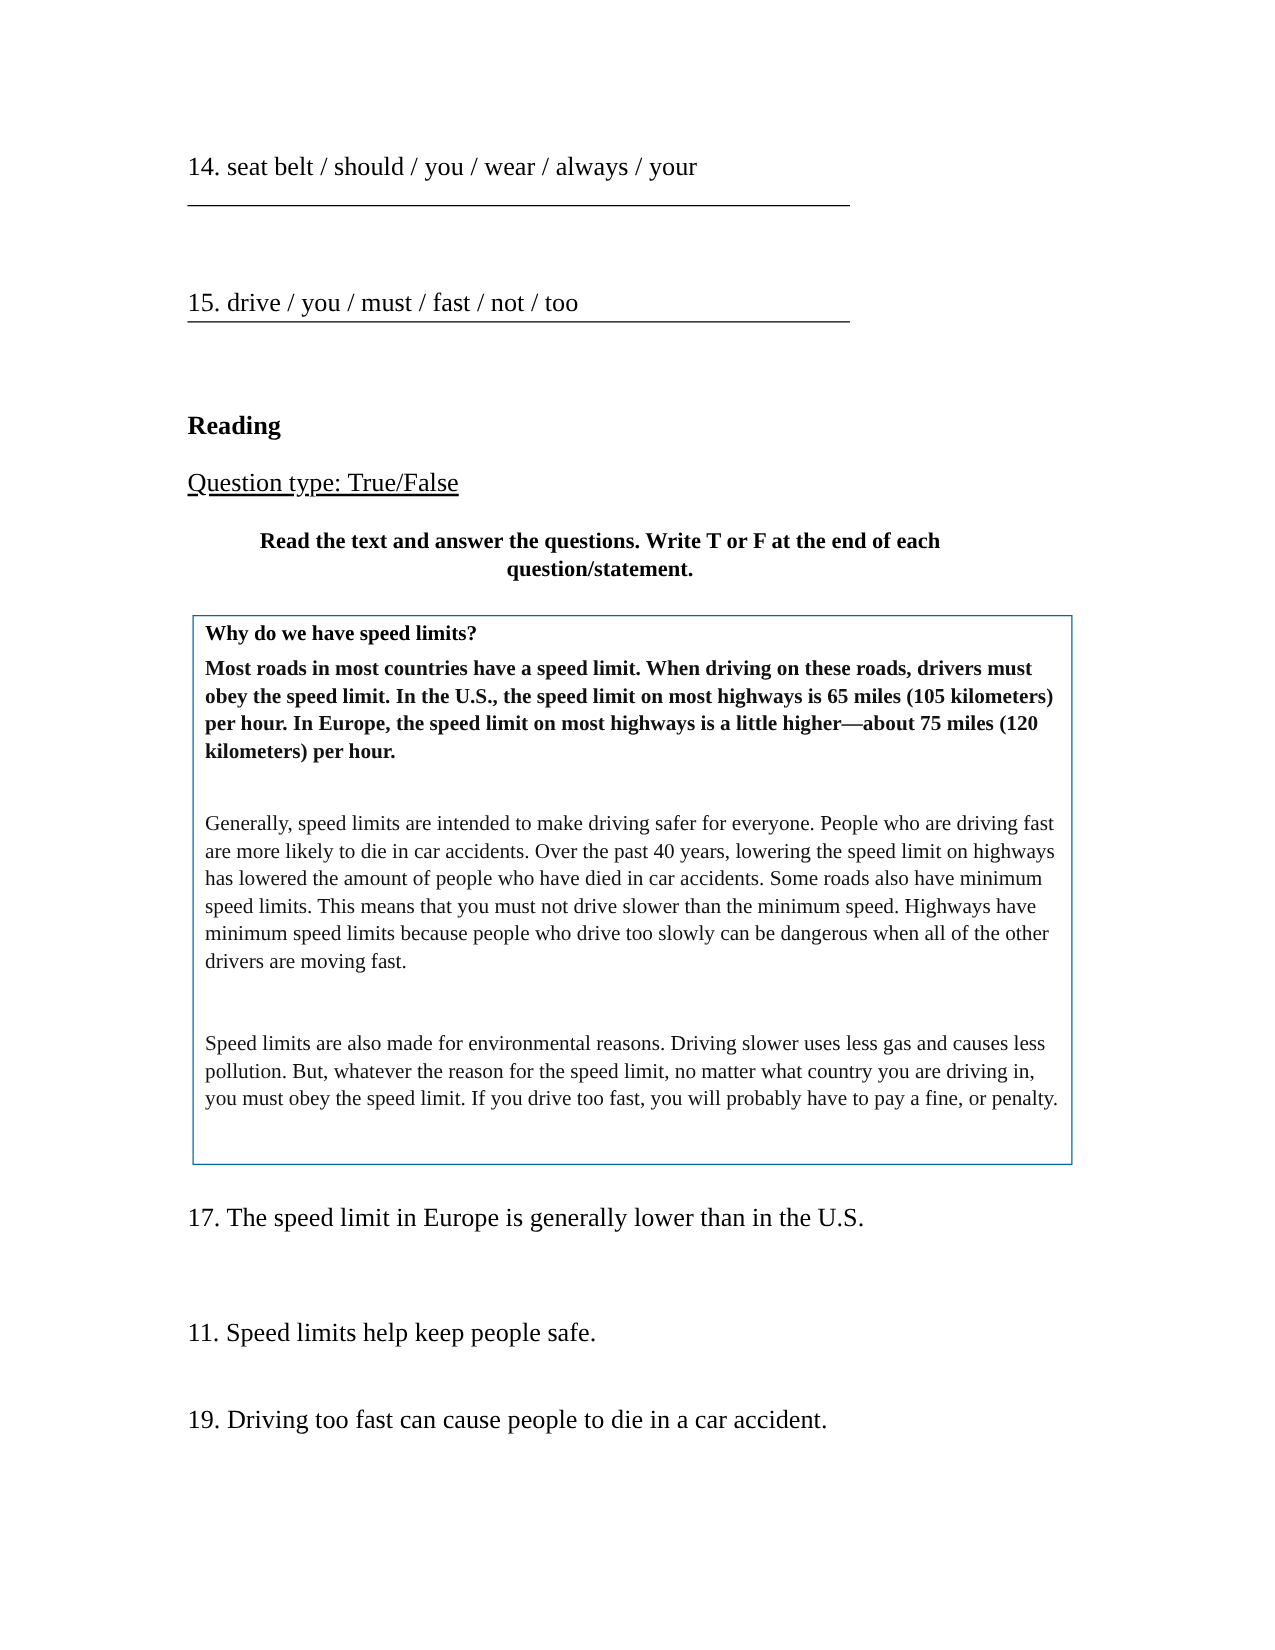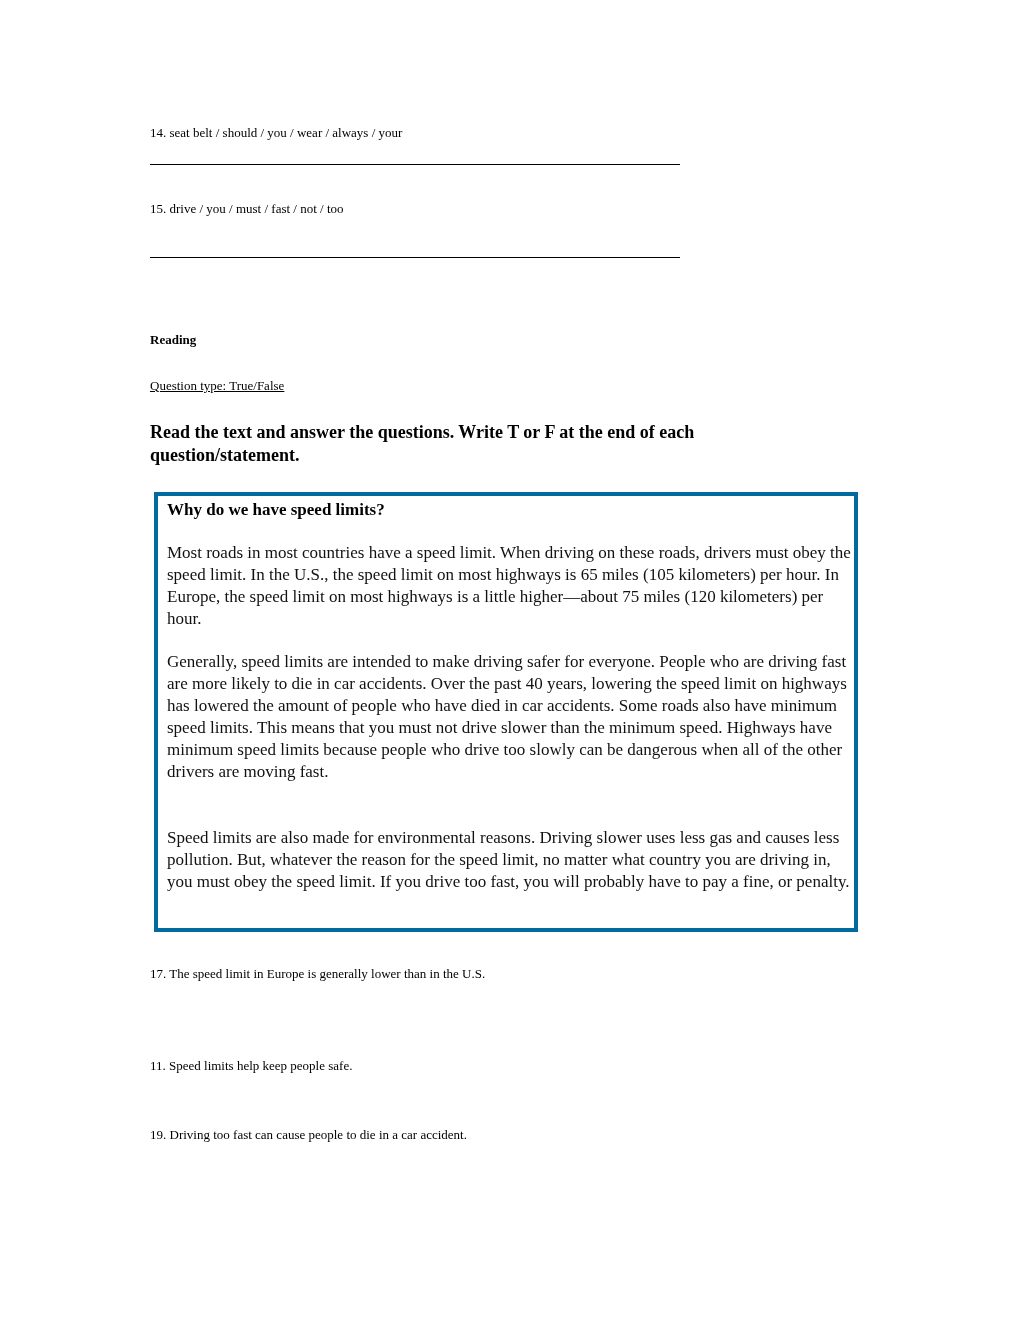--- a/index.html
+++ b/index.html
@@ -1,48 +1,48 @@
 <!DOCTYPE html>
 <html><head>
 <meta charset="utf-8">
 <style>
   html, body { margin: 0; padding: 0; background: #ffffff; }
   body { width: 1020px; height: 1320px; position: relative; overflow: hidden;
          font-family: "Liberation Serif", "DejaVu Serif", serif; color: #000; }
   .abs { position: absolute; }
-  .item { font-size: 13px; line-height: 22px; white-space: nowrap; }
+  .item { font-size: 21px; line-height: 22px; white-space: nowrap; }
   .rule { height: 0; border-top: 1px solid #000; width: 530px; }
   .bold { font-weight: bold; }
   .under { text-decoration: underline; text-align: right; }
   .instr { font-size: 18px; line-height: 23px; font-weight: bold; width: 660px; }
-  .box { left: 154px; top: 492px; width: 704px; height: 440px; border: 4px solid #0369a1; box-sizing: border-box; }
+  .box { left: 154px; top: 492px; width: 704px; height: 440px; border: 1px solid #0369a1; box-sizing: border-box; }
   .box-title { position: absolute; left: 9px; top: 3px; font-size: 17px; font-weight: bold; line-height: 22px; }
   .box-p { position: absolute; left: 9px; width: 690px; font-size: 17px; line-height: 22px; color: #111; }
 </style>
 </head>
 <body>
 
 <div class="abs item" style="left:150px; top:122px;">
   <span>14.</span>
   <span>seat belt / should / you / wear / always / your</span>
 </div>
 <div class="abs rule" style="left:150px; top:164px;"></div>
 
-<div class="abs item" style="left:150px; top:198px;text-align:center;">
+<div class="abs item" style="left:150px; top:231px;text-align:center;">
   <span>15.</span>
   <span>drive / you / must / fast / not / too</span>
 </div>
 <div class="abs rule" style="left:150px; top:257px;"></div>
 
 <div class="abs item bold" style="left:150px; top:329px;">Reading</div>
 <div class="abs item under" style="left:150px; top:375px;">Question type: True/False</div>
-<div class="abs instr" style="left:150px; top:421px;">Read the text and answer the questions. Write T or F at the end of each question/statement.</div>
+<div class="abs instr" style="left:150px; top:421px;text-align:center;">Read the text and answer the questions. Write T or F at the end of each question/statement.</div>
 
 <div class="abs box">
   <div class="box-title">Why do we have speed limits?</div>
-  <div class="box-p" style="top:46px;">Most roads in most countries have a speed limit. When driving on these roads, drivers must obey the speed limit. In the U.S., the speed limit on most highways is 65 miles (105 kilometers) per hour. In Europe, the speed limit on most highways is a little higher—about 75 miles (120 kilometers) per hour.</div>
+  <div class="box-p" style="top:31px;font-weight:bold;">Most roads in most countries have a speed limit. When driving on these roads, drivers must obey the speed limit. In the U.S., the speed limit on most highways is 65 miles (105 kilometers) per hour. In Europe, the speed limit on most highways is a little higher—about 75 miles (120 kilometers) per hour.</div>
   <div class="box-p" style="top:155px;">Generally, speed limits are intended to make driving safer for everyone. People who are driving fast are more likely to die in car accidents. Over the past 40 years, lowering the speed limit on highways has lowered the amount of people who have died in car accidents. Some roads also have minimum speed limits. This means that you must not drive slower than the minimum speed. Highways have minimum speed limits because people who drive too slowly can be dangerous when all of the other drivers are moving fast.</div>
   <div class="box-p" style="top:331px;font-family:Liberation Serif, serif;">Speed limits are also made for environmental reasons. Driving slower uses less gas and causes less pollution. But, whatever the reason for the speed limit, no matter what country you are driving in, you must obey the speed limit. If you drive too fast, you will probably have to pay a fine, or penalty.</div>
 </div>
 
 <div class="abs item" style="left:150px; top:963px;">17. The speed limit in Europe is generally lower than in the U.S.</div>
 <div class="abs item" style="left:150px; top:1055px;">11. Speed limits help keep people safe.</div>
 <div class="abs item" style="left:150px; top:1124px;">19. Driving too fast can cause people to die in a car accident.</div>
 
 </body></html>

